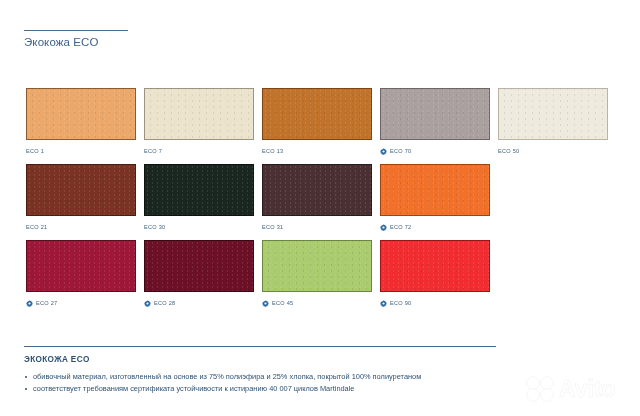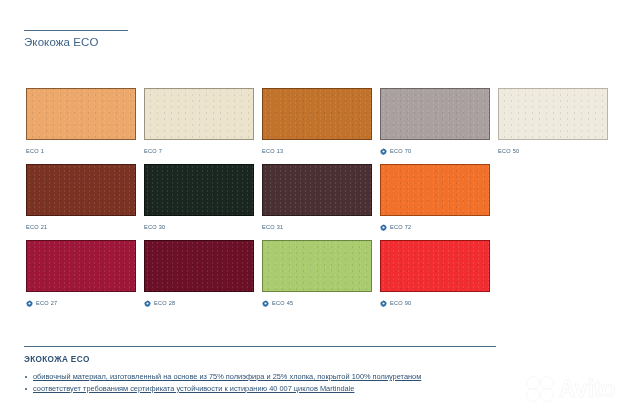--- a/index.html
+++ b/index.html
@@ -125,21 +125,20 @@
     padding: 0;
     list-style: none;
   }
   .footer-list li {
     font-size: 7.4px;
     line-height: 10.5px;
     color: #2e5173;
     position: relative;
     padding-left: 9px;
     margin-bottom: 1px;
-    text-decoration: underline;
   }
   .footer-list li::before {
     content: "";
     position: absolute;
     left: 1px;
     top: 4px;
     width: 2.2px;
     height: 2.2px;
     border-radius: 50%;
     background: #2e5173;

